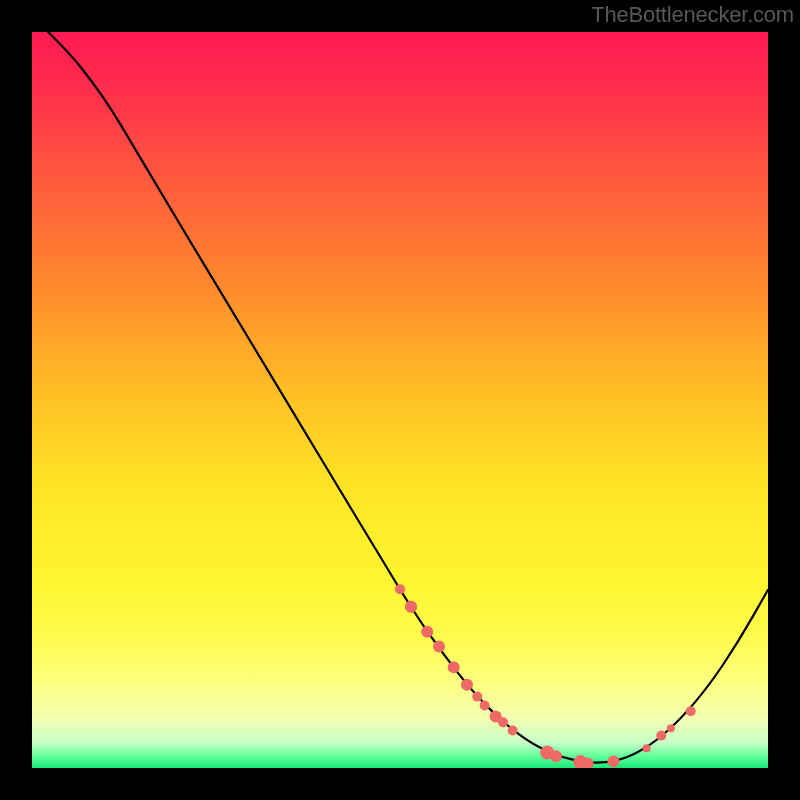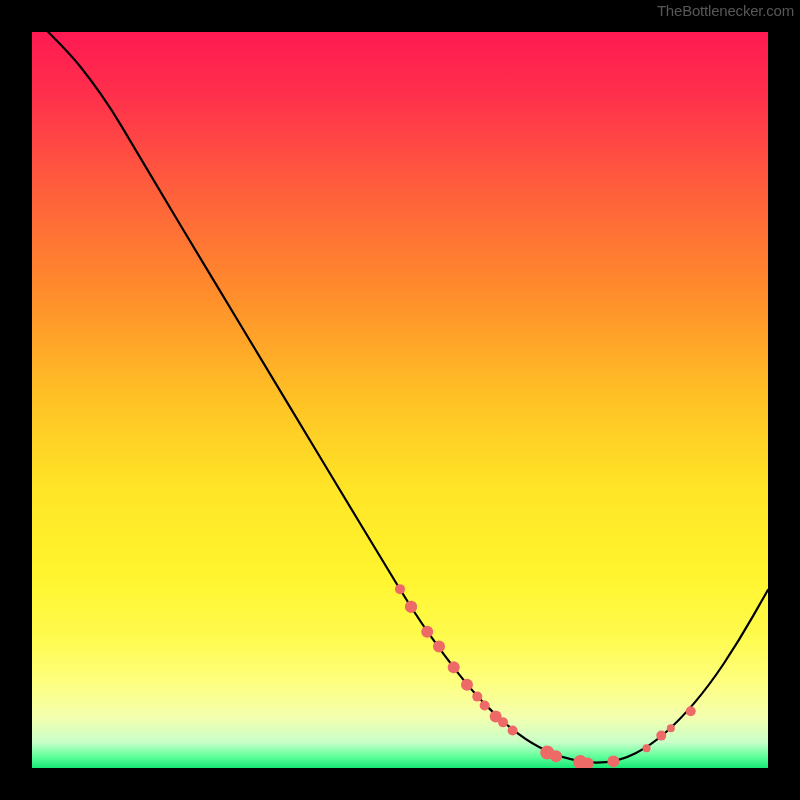--- a/index.html
+++ b/index.html
@@ -24,21 +24,21 @@
     top: 32px;
     width: 736px;
     height: 736px;
     overflow: hidden;
   }
   .attribution {
     position: absolute;
     top: 2px;
     right: 6px;
     font-family: Arial, Helvetica, sans-serif;
-    font-size: 15px;
+    font-size: 22px;
     font-weight: 500;
     color: #575757;
     letter-spacing: -0.2px;
   }
   svg {
     display: block;
   }
 </style>
 </head>
 <body>

